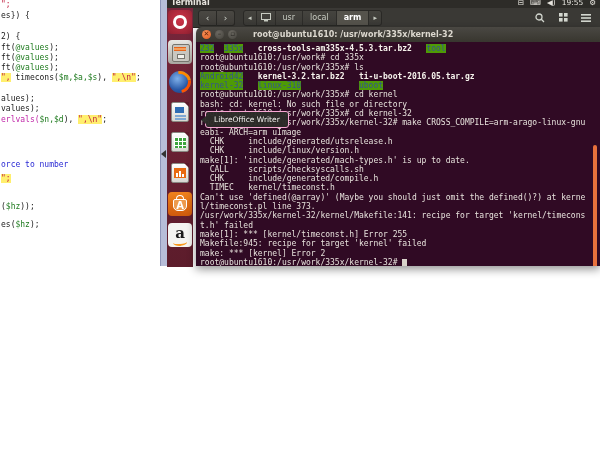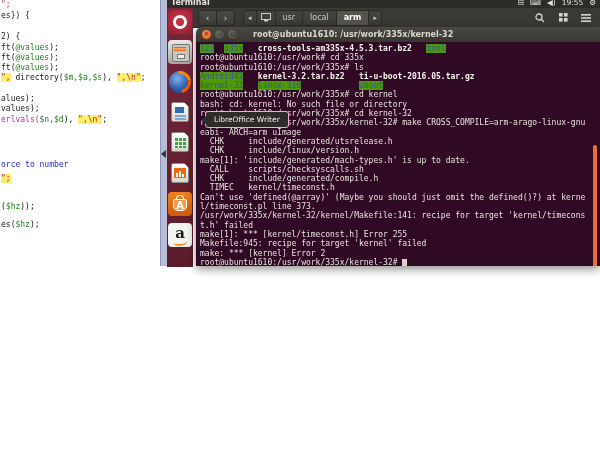--- a/index.html
+++ b/index.html
@@ -118,21 +118,21 @@
 
 <div class="screen">
 
   <div class="editor" id="editor">
       <div class="eline" style="top: 0px;"><span class="s">";</span></div>
       <div class="eline" style="top: 11px; text-align: right;"><span>es}) {</span></div>
       <div class="eline" style="top: 32px;"><span>2) {</span></div>
       <div class="eline" style="top: 43px;"><span>ft(</span><span class="v">@values</span><span>);</span></div>
       <div class="eline" style="top: 53px;"><span>ft(</span><span class="v">@values</span><span>);</span></div>
       <div class="eline" style="top: 63px;"><span>ft(</span><span class="v">@values</span><span>);</span></div>
-      <div class="eline" style="top: 73px;"><span class="h">",</span><span> directory(</span><span class="v">$m,$a,$s</span><span>), </span><span class="h">",\n"</span><span>;</span></div>
+      <div class="eline" style="top: 73px;"><span class="h">",</span><span> timecons(</span><span class="v">$m,$a,$s</span><span>), </span><span class="h">",\n"</span><span>;</span></div>
       <div class="eline" style="top: 94px;"><span>alues);</span></div>
       <div class="eline" style="top: 104px;"><span>values);</span></div>
       <div class="eline" style="top: 115px;"><span class="m">erlvals(</span><span class="v">$n,$d</span><span>), </span><span class="h">",\n"</span><span>;</span></div>
       <div class="eline" style="top: 160px;"><span class="c">orce to number</span></div>
       <div class="eline" style="top: 174px;"><span class="h">";</span></div>
       <div class="eline" style="top: 202px;"><span>(</span><span class="v">$hz</span><span>));</span></div>
       <div class="eline" style="top: 220px;"><span>es(</span><span class="v">$hz</span><span>);</span></div>
     </div>
   <div class="edscroll">
     <div class="edmark"></div>
@@ -241,21 +241,21 @@
 
   <div class="term">
     <div class="titlebar">
       <div class="wbtn close">✕</div>
       <div class="wbtn min">–</div>
       <div class="wbtn max">▫</div>
       <div class="title">root@ubuntu1610: /usr/work/335x/kernel-32</div>
     </div>
     <div class="tbody">
       <div class="tlines" id="termlines">
-          <div class="tline"><span class="d">123</span><span>  </span><span class="d">335x</span><span>   </span><span class="a">cross-tools-am335x-4.5.3.tar.bz2</span><span>   </span><span class="d">tool</span></div>
+          <div class="tline"><span class="d">232</span><span>  </span><span class="d">335x</span><span>   </span><span class="a">cross-tools-am335x-4.5.3.tar.bz2</span><span>   </span><span class="d">tool</span></div>
           <div class="tline"><span>root@ubuntu1610:/usr/work# cd 335x</span></div>
           <div class="tline"><span>root@ubuntu1610:/usr/work/335x# ls</span></div>
           <div class="tline"><span class="d">Android42</span><span>   </span><span class="a">kernel-3.2.tar.bz2</span><span>   </span><span class="a">ti-u-boot-2016.05.tar.gz</span></div>
           <div class="tline"><span class="d">kernel-32</span><span>   </span><span class="d">linux-310</span><span>            </span><span class="d">uboot</span></div>
           <div class="tline"><span>root@ubuntu1610:/usr/work/335x# cd kernel</span></div>
           <div class="tline"><span>bash: cd: kernel: No such file or directory</span></div>
           <div class="tline"><span>root@ubuntu1610:/usr/work/335x# cd kernel-32</span></div>
           <div class="tline"><span>root@ubuntu1610:/usr/work/335x/kernel-32# make CROSS_COMPILE=arm-arago-linux-gnu</span></div>
           <div class="tline"><span>eabi- ARCH=arm uImage</span></div>
           <div class="tline"><span>  CHK     include/generated/utsrelease.h</span></div>

